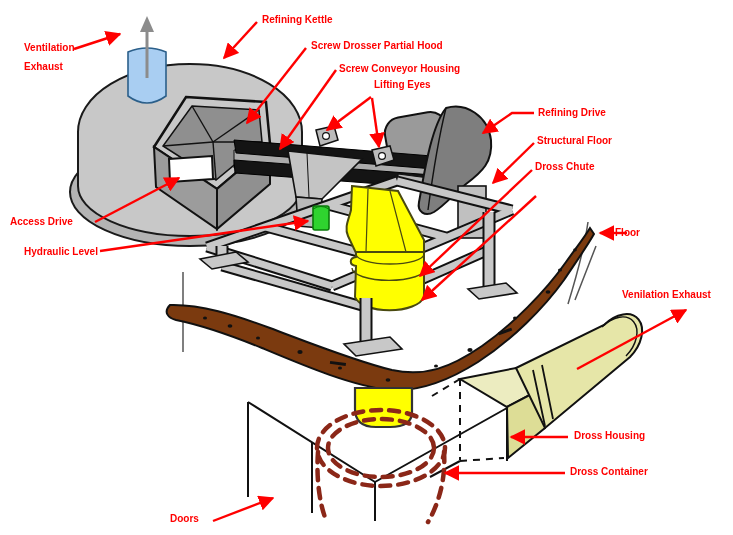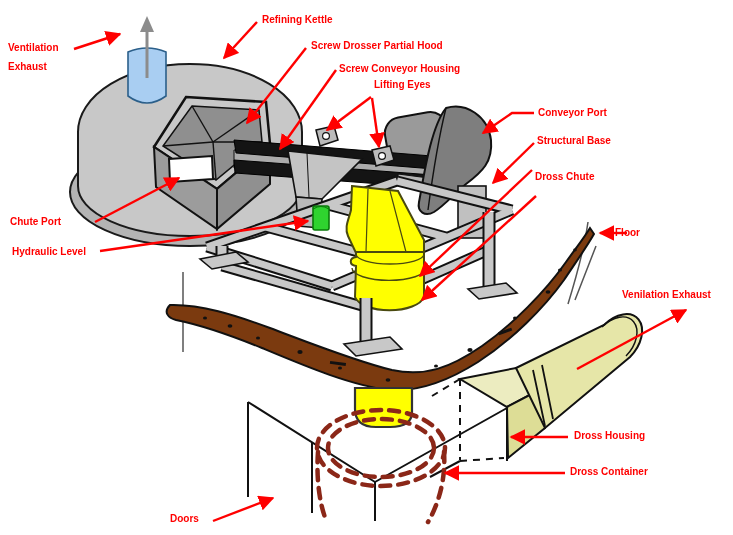--- a/index.html
+++ b/index.html
@@ -1,21 +1,21 @@
 <!DOCTYPE html>
 <html><head>
 <meta charset="utf-8">
 <style>
   html,body{margin:0;padding:0;background:#fff;}
   #stage{position:relative;width:733px;height:535px;background:#ffffff;overflow:hidden;
          font-family:"Liberation Sans",sans-serif;}
   #stage svg{position:absolute;left:0;top:0;}
   .lbl{position:absolute;color:#FF0000;font-weight:bold;font-size:10px;line-height:14px;
        white-space:nowrap;user-select:none;}
-  .lbl.wrap{white-space:normal;width:78px;line-height:19px;}
+  .lbl.wrap{white-space:normal;width:78px;line-height:19px;margin-left:16px;}
 </style>
 </head>
 <body>
 
 <div id="stage">
 
 <svg width="733" height="535" viewBox="0 0 733 535">
   <defs>
     <marker id="ah" viewBox="0 0 10 10" refX="9" refY="5" markerWidth="6.5" markerHeight="6.5" orient="auto">
       <path d="M0,0 L10,5 L0,10 Z" fill="#FF0000"></path>
@@ -182,24 +182,24 @@
     <path d="M565,473 L445,473" marker-end="url(#ah)"></path>
     <path d="M213,521 L273,498" marker-end="url(#ah)"></path>
   </g>
 </svg>
 
 <div class="lbl wrap" style="left:8px;top:38px">Ventilation Exhaust</div>
 <div class="lbl" style="left:262px;top:13px">Refining Kettle</div>
 <div class="lbl" style="left:339px;top:62px">Screw Conveyor Housing</div>
 <div class="lbl" style="left:311px;top:39px">Screw Drosser Partial Hood</div>
 <div class="lbl" style="left:374px;top:78px">Lifting Eyes</div>
-<div class="lbl" style="left:538px;top:106px">Conveyor Port</div>
-<div class="lbl" style="left:537px;top:134px">Structural Base</div>
-<div class="lbl" style="left:535px;top:170px">Dross Chute</div>
+<div class="lbl" style="left:538px;top:106px">Refining Drive</div>
+<div class="lbl" style="left:537px;top:134px">Structural Floor</div>
+<div class="lbl" style="left:535px;top:160px">Dross Chute</div>
 <div class="lbl" style="left:615px;top:226px">Floor</div>
 <div class="lbl" style="left:622px;top:288px">Venilation Exhaust</div>
-<div class="lbl" style="left:10px;top:215px">Chute Port</div>
-<div class="lbl" style="left:12px;top:245px">Hydraulic Level</div>
+<div class="lbl" style="left:10px;top:215px">Access Drive</div>
+<div class="lbl" style="left:24px;top:245px">Hydraulic Level</div>
 <div class="lbl" style="left:574px;top:429px">Dross Housing</div>
 <div class="lbl" style="left:570px;top:465px">Dross Container</div>
 <div class="lbl" style="left:170px;top:512px">Doors</div>
 
 </div>
 
 </body></html>

